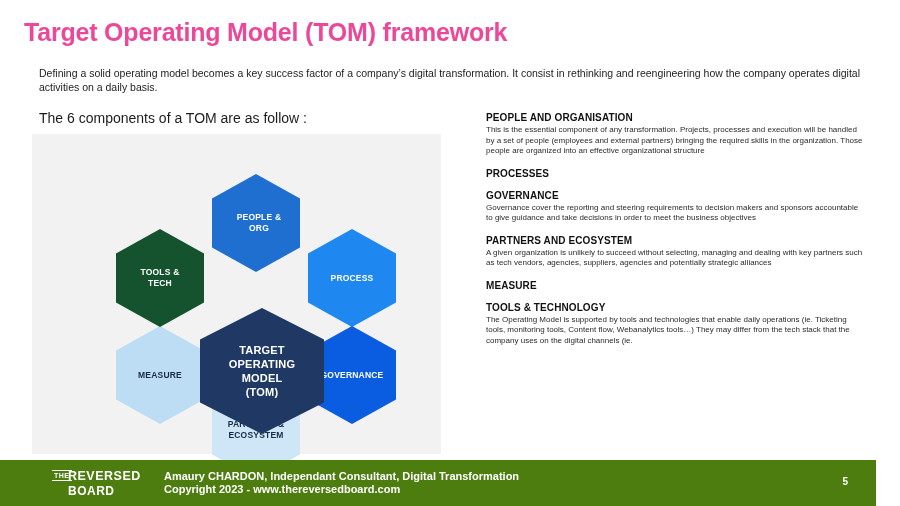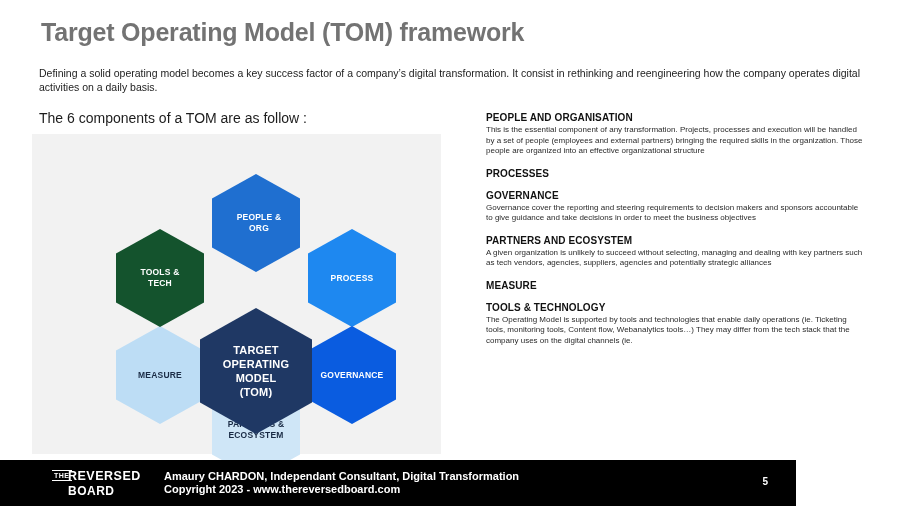--- a/index.html
+++ b/index.html
@@ -17,26 +17,26 @@
   }
 
   .slide {
     position: absolute;
     inset: 0;
     background: #ffffff;
   }
 
   .page-title {
     position: absolute;
-    left: 41px;
+    left: 24px;
     top: 18px;
     font-size: 25px;
     font-weight: bold;
     letter-spacing: -0.2px;
-    color: #737373;
+    color: #ec4899;
     white-space: nowrap;
   }
 
   .intro-para {
     position: absolute;
     left: 39px;
     top: 66px;
     width: 822px;
     font-size: 10.5px;
     line-height: 14px;
@@ -82,21 +82,21 @@
     font-size: 8.5px;
     font-weight: bold;
     line-height: 11px;
     letter-spacing: 0.2px;
     padding: 0 6px;
     box-sizing: border-box;
   }
 
   .hex-center {
     position: absolute;
-    width: 112px;
+    width: 124px;
     height: 126px;
     clip-path: polygon(50% 0%, 100% 25%, 100% 75%, 50% 100%, 0% 75%, 0% 25%);
     background: #1f3864;
     display: flex;
     align-items: center;
     justify-content: center;
     text-align: center;
     color: #ffffff;
     font-size: 11px;
     font-weight: bold;
@@ -136,23 +136,23 @@
     font-size: 8px;
     line-height: 10.5px;
     color: #2a2a2a;
   }
 
   
   .footer {
     position: absolute;
     left: 0;
     bottom: 0;
-    width: 796px;
+    width: 876px;
     height: 46px;
-    background: #000000;
+    background: #4d7c0f;
     color: #ffffff;
   }
   .footer-logo {
     position: absolute;
     left: 52px;
     top: 8px;
     width: 90px;
     height: 30px;
     color: #ffffff;
     line-height: 1;

